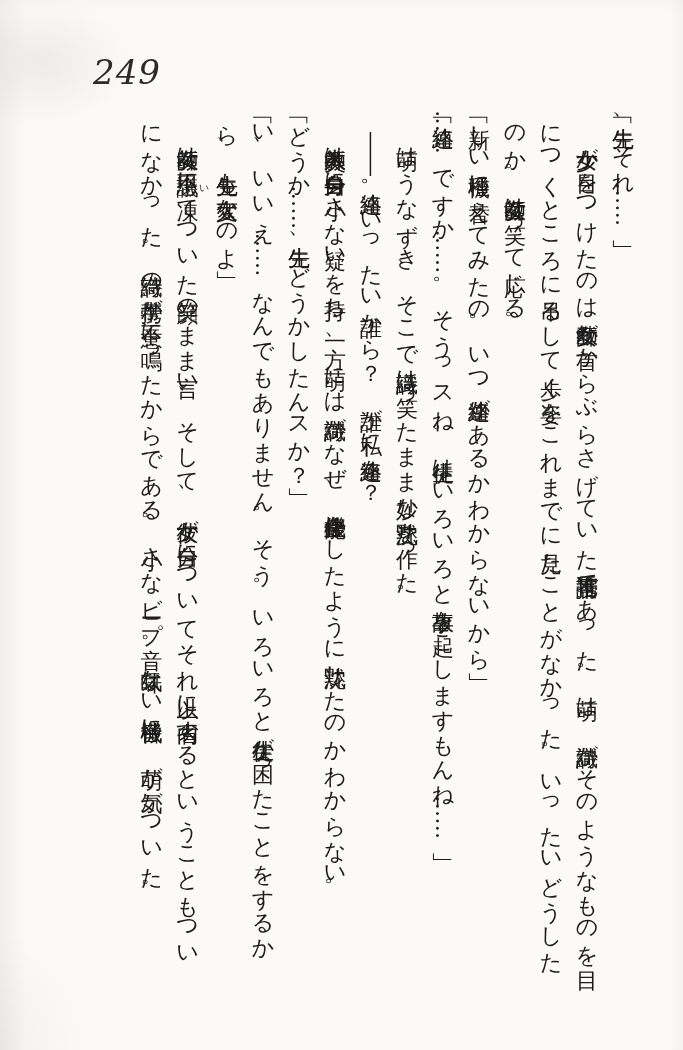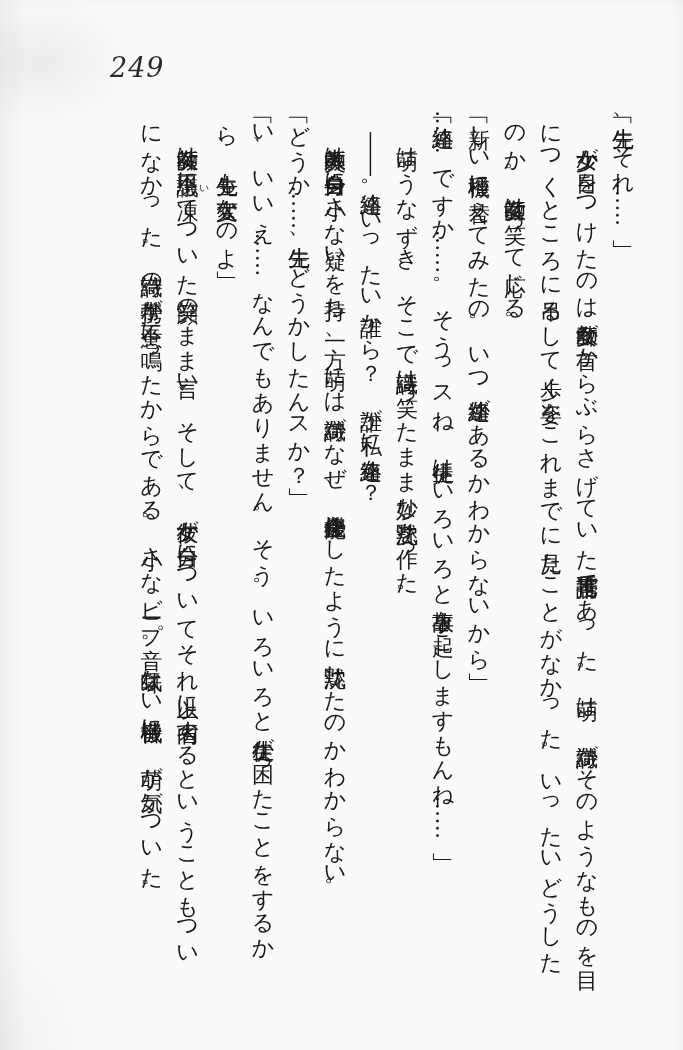--- a/index.html
+++ b/index.html
@@ -17,23 +17,23 @@
       radial-gradient(ellipse 130px 95px at 42px 62px, rgba(0,0,0,0.06), rgba(0,0,0,0) 70%),
       radial-gradient(ellipse 120px 160px at 0px 1050px, rgba(0,0,0,0.04), rgba(0,0,0,0) 75%),
       linear-gradient(to right, rgba(0,0,0,0.045), rgba(0,0,0,0) 26px),
       linear-gradient(to left, rgba(0,0,0,0.03), rgba(0,0,0,0) 14px),
       linear-gradient(to bottom, rgba(0,0,0,0.02), rgba(0,0,0,0) 12px),
       #fbfaf8;
   }
   .page-number {
     position: absolute;
     top: 52px;
-    left: 110px;
+    left: 93px;
     font-style: italic;
-    font-size: 27px;
+    font-size: 34px;
     letter-spacing: 1px;
     color: #2b2b2b;
   }
   .text-block {
     position: absolute;
     top: 110px;
     right: 42px;
     height: 860px;
     writing-mode: vertical-rl;
     -webkit-writing-mode: vertical-rl;

